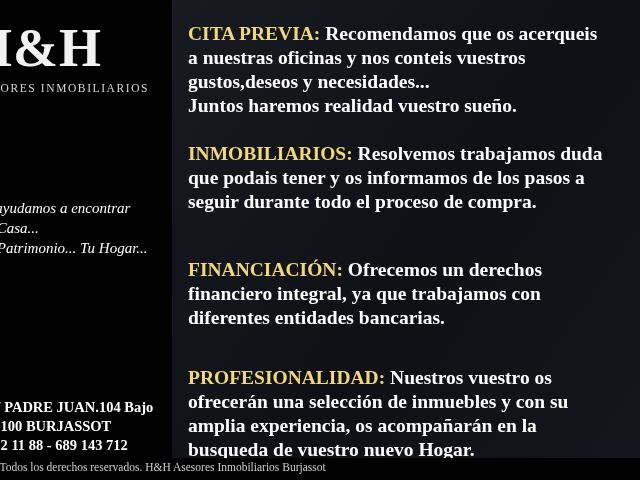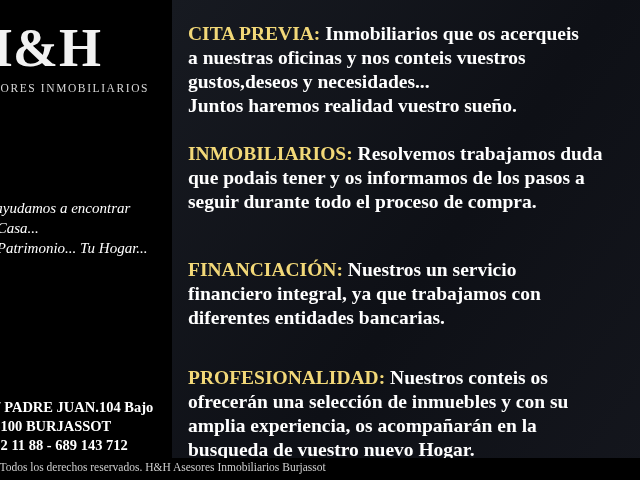--- a/index.html
+++ b/index.html
@@ -173,40 +173,40 @@
     <div class="address">
       <div>C/ PADRE JUAN.104 Bajo</div>
       <div>46100 BURJASSOT</div>
       <div>962 11 88 - 689 143 712</div>
     </div>
   </div>
 
   <div id="right-panel">
 
     <div class="section" id="sec-cita">
-      <p><span class="hd">CITA PREVIA:</span><span> Inmobiliarios que os acerqueis</span></p>
+      <p><span class="hd">CITA PREVIA:</span><span> Recomendamos que os acerqueis</span></p>
       <p> a nuestras oficinas y nos conteis vuestros</p>
       <p>gustos,deseos y necesidades...</p>
       <p>Juntos haremos realidad vuestro sueño.</p>
     </div>
 
     <div class="section" id="sec-ases">
       <p><span class="hd">INMOBILIARIOS:</span><span> Resolvemos trabajamos duda</span></p>
       <p>que podais tener y os informamos de los pasos a</p>
       <p>seguir durante todo el proceso de compra.</p>
     </div>
 
     <div class="section" id="sec-fina">
-      <p><span class="hd">FINANCIACIÓN:</span><span> Nuestros un servicio</span></p>
+      <p><span class="hd">FINANCIACIÓN:</span><span> Ofrecemos un derechos</span></p>
       <p>financiero integral, ya que trabajamos con</p>
       <p>diferentes entidades bancarias.</p>
     </div>
 
     <div class="section" id="sec-prof">
-      <p><span class="hd">PROFESIONALIDAD:</span><span> Nuestros conteis os</span></p>
+      <p><span class="hd">PROFESIONALIDAD:</span><span> Nuestros vuestro os</span></p>
       <p>ofrecerán una selección de inmuebles y con su</p>
       <p>amplia experiencia, os acompañarán en la</p>
       <p>busqueda de vuestro nuevo Hogar.</p>
     </div>
 
     <div class="right-bottom-fade"></div>
   </div>
 
   <div id="footer">
     <div class="copy">© Todos los derechos reservados. H&amp;H Asesores Inmobiliarios Burjassot</div>

